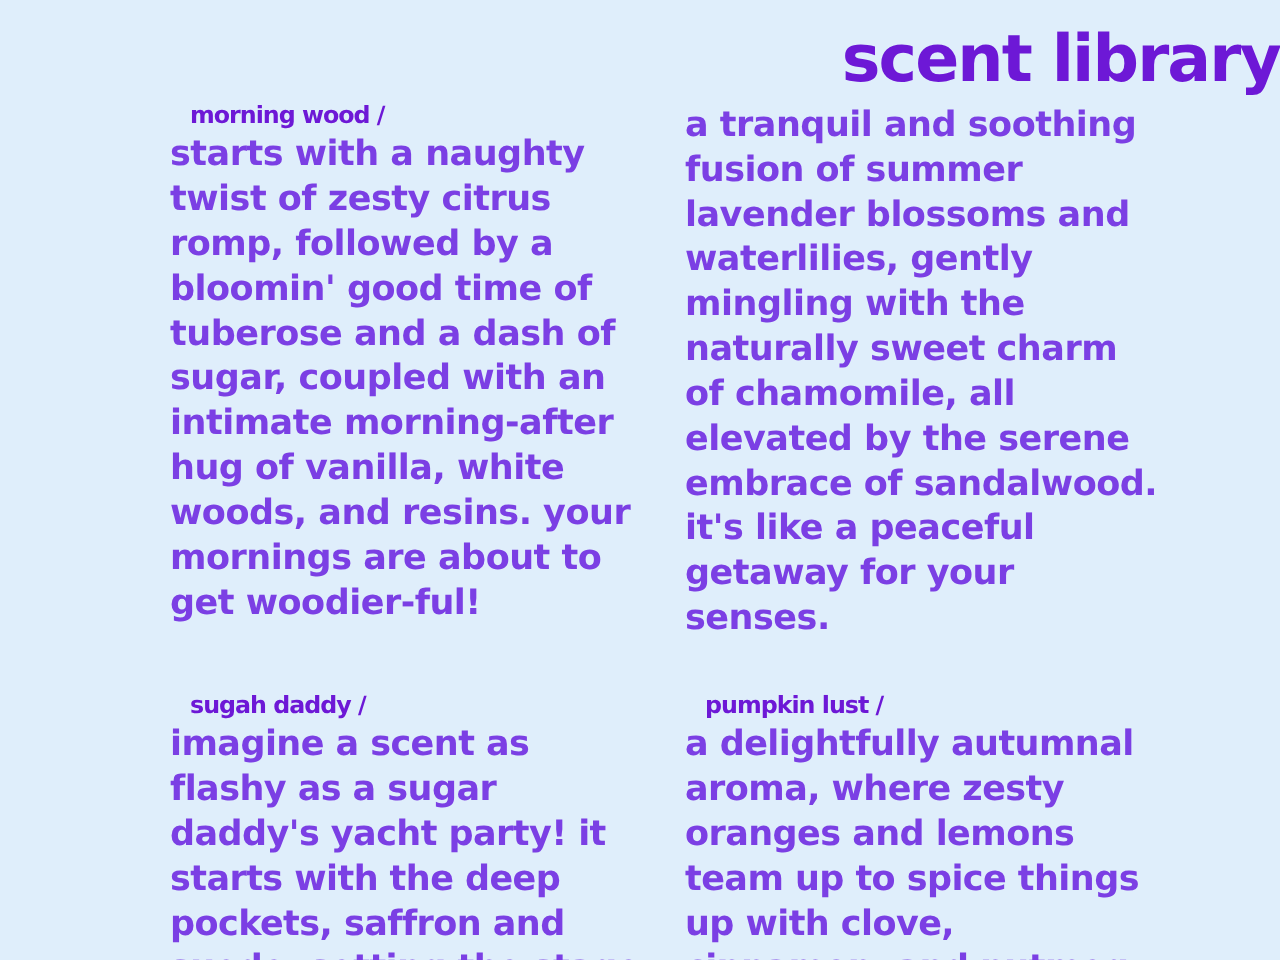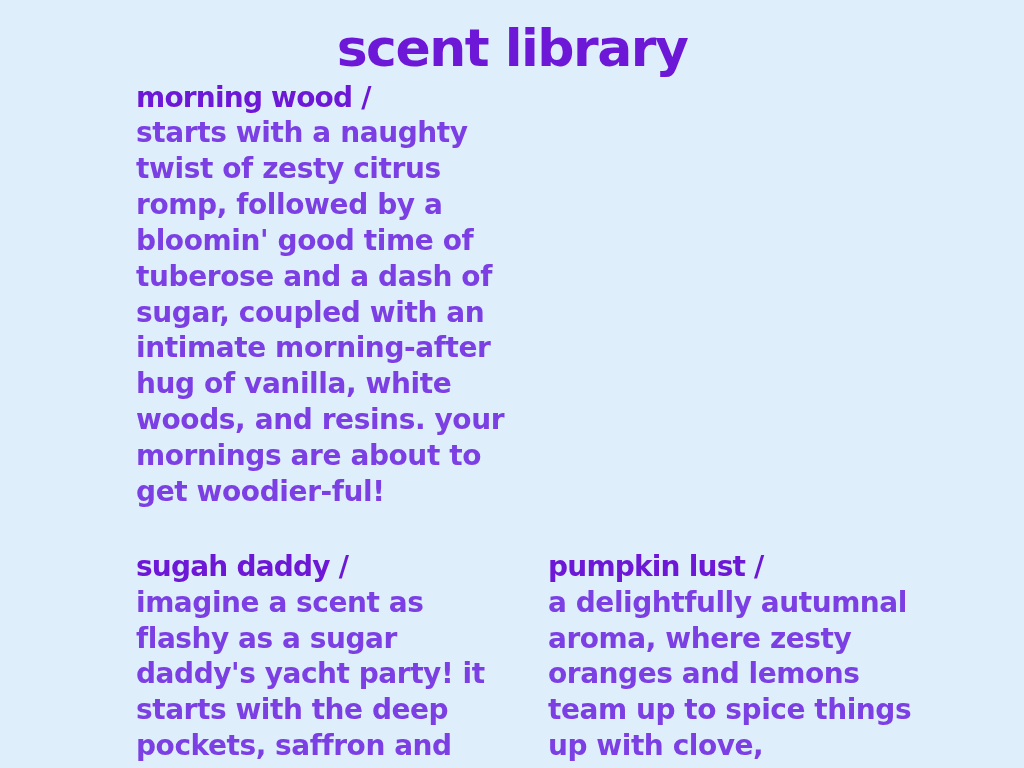--- a/index.html
+++ b/index.html
@@ -13,21 +13,21 @@
     font-family: "Liberation Sans", sans-serif;
     overflow: hidden;
   }
   .page {
     position: relative;
     width: 1024px;
     height: 768px;
     box-sizing: border-box;
   }
   .title {
-    text-align: center;
+    text-align: right;
     color: #6d18d6;
     font-size: 52px;
     font-weight: bold;
     letter-spacing: -1.5px;
     line-height: 1;
     padding-top: 22px;
     margin: 0;
     font-family: "DejaVu Sans", sans-serif;
   }
   .grid {
@@ -38,25 +38,25 @@
     display: grid;
     grid-template-columns: 412px 408px;
     grid-template-rows: auto auto;
     row-gap: 42px;
   }
   .entry {
     width: 380px;
   }
   .entry-name {
     color: #6d18d6;
-    font-size: 28px;
+    font-size: 19px;
     font-weight: bold;
     letter-spacing: -0.8px;
     line-height: 1.12;
-    margin: 0 0 2px 0;
+    margin: 0 0 2px 16px;
     font-family: "DejaVu Sans", sans-serif;
   }
   .entry-desc {
     color: #7b3fe4;
     font-size: 28px;
     font-weight: bold;
     line-height: 1.28;
     letter-spacing: -0.4px;
     margin: 0;
     font-family: "DejaVu Sans", sans-serif;
@@ -73,20 +73,21 @@
   <h1 class="title">scent library</h1>
 
   <div class="grid">
 
     <div class="entry row1">
       <h2 class="entry-name">morning wood /</h2>
       <p class="entry-desc">starts with a naughty twist of zesty citrus romp, followed by a bloomin' good time of tuberose and a dash of sugar, coupled with an intimate morning-after hug of vanilla, white woods, and resins. your mornings are about to get woodier-ful!</p>
     </div>
 
     <div class="entry row1">
+      <p class="entry-desc">a tranquil and soothing fusion of summer lavender blossoms and waterlilies, gently mingling with the naturally sweet charm of chamomile, all elevated by the serene embrace of sandalwood. it's like a peaceful getaway for your senses.</p>
     </div>
 
     <div class="entry row2">
       <h2 class="entry-name">sugah daddy /</h2>
       <p class="entry-desc">imagine a scent as flashy as a sugar daddy's yacht party! it starts with the deep pockets, saffron and suede, setting the stage for luxury. but when it dries down, it's a lavish finale of rich amber, tonka, and musk – just like living the sugar daddy dream, where you never have to work another day!</p>
     </div>
 
     <div class="entry row2">
       <h2 class="entry-name">pumpkin lust /</h2>
       <p class="entry-desc">a delightfully autumnal aroma, where zesty oranges and lemons team up to spice things up with clove, cinnamon, and nutmeg. they dance in harmony with the cozy sweetness of pumpkin and sugared vanilla. a classic fall favorite that's like a warm hug for your senses!</p>

